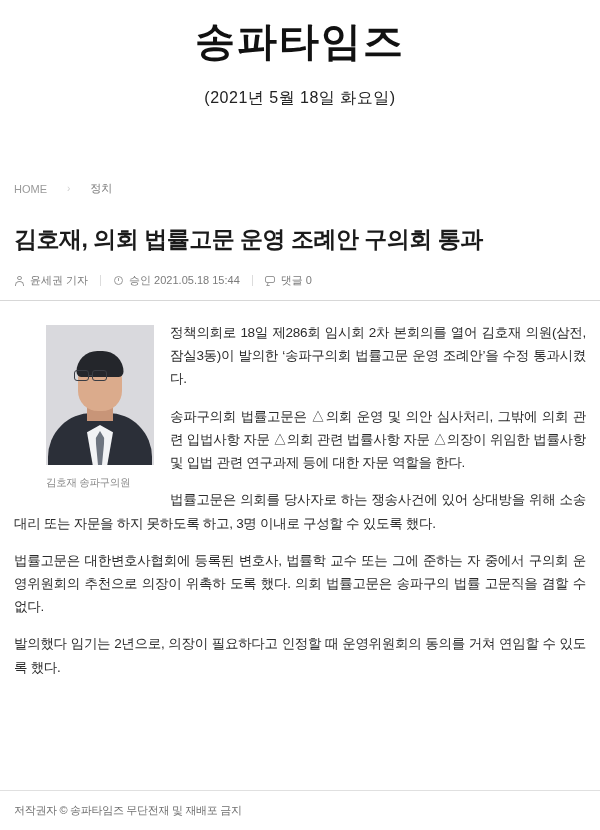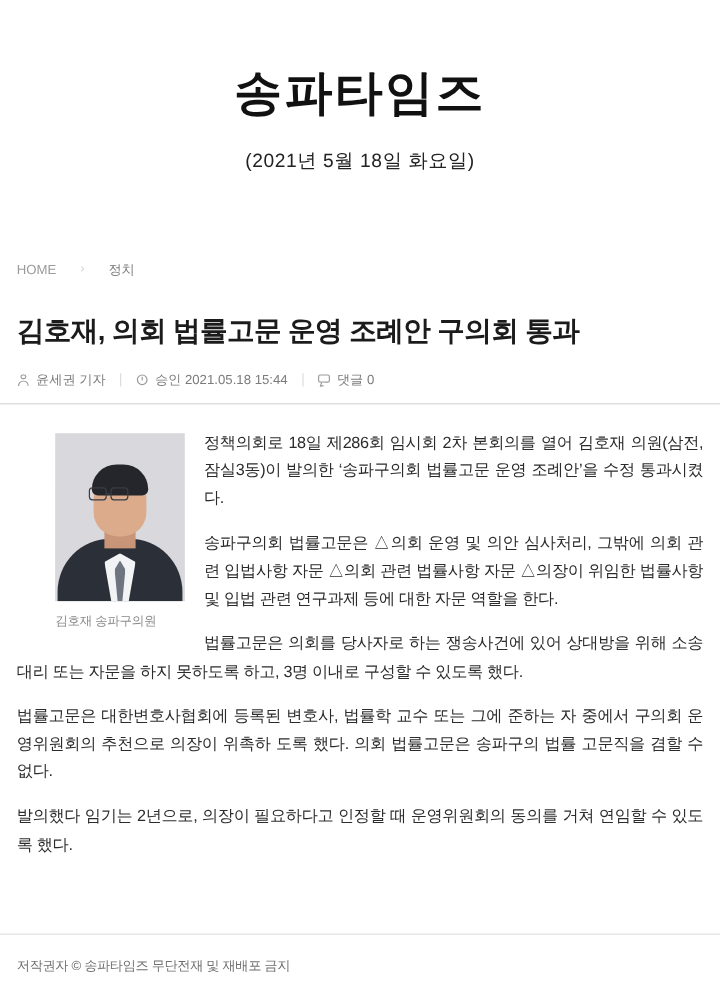--- a/index.html
+++ b/index.html
@@ -26,21 +26,20 @@
     padding-top: 18px;
     text-align: center;
   }
   .masthead-title {
     font-size: 40px;
     font-weight: bold;
     letter-spacing: 2px;
     color: #111;
     line-height: 1.2;
     font-family: "Liberation Serif", serif;
-    margin-top: 36px;
   }
   .masthead-date {
     margin-top: 22px;
     font-size: 16px;
     color: #222;
     letter-spacing: 0.5px;
   }
 
   
   .breadcrumb {
@@ -283,21 +282,21 @@
   .article p:last-child {
     margin-bottom: 0;
   }
 
   
   .footer {
     position: absolute;
     left: 0;
     right: 0;
     bottom: 0;
-    height: 52px;
+    height: 40px;
     border-top: 1px solid #e0e0e0;
     display: flex;
     align-items: center;
     padding: 0 14px;
     box-sizing: border-box;
   }
   .copyright {
     font-size: 11px;
     color: #6f6f6f;
     letter-spacing: -0.3px;

